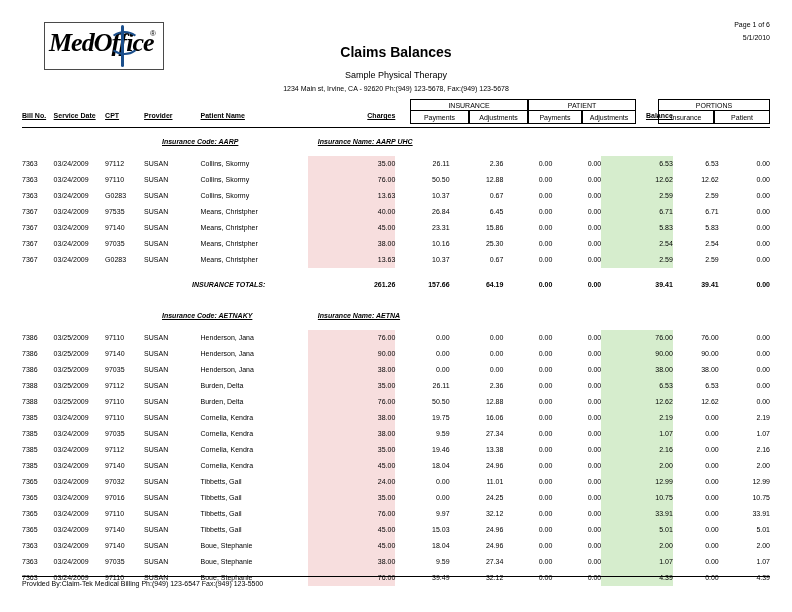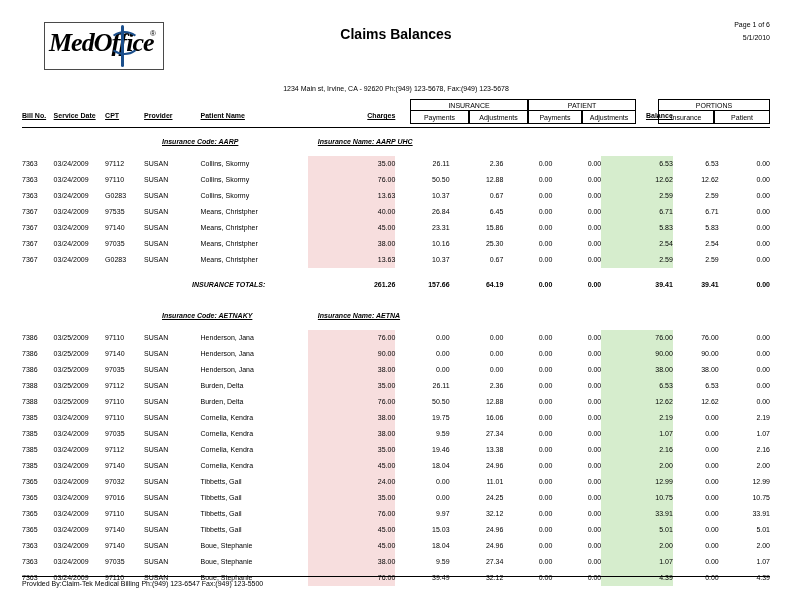--- a/index.html
+++ b/index.html
@@ -79,21 +79,21 @@
     top: 6px;
     width: 27px;
     height: 20px;
     border: 2px solid #1b4f8c;
     border-radius: 50%;
     border-left-color: transparent;
     border-right-color: transparent;
   }
   .title {
     position: absolute;
-    top: 26px;
+    top: 44px;
     left: 0;
     width: 792px;
     text-align: center;
     font-size: 14px;
     font-weight: bold;
   }
   .subtitle {
     position: absolute;
     top: 70px;
     left: 0;
@@ -203,20 +203,21 @@
     <div>5/1/2010</div>
   </div>
 
   <div class="logo">
     <span class="logo-text">MedOffice</span>
     <span class="logo-cad"></span>
     <span class="logo-reg">®</span>
   </div>
 
   <div class="title">Claims Balances</div>
+  <div class="subtitle">Sample Physical Therapy</div>
   <div class="address">1234 Main st, Irvine, CA - 92620    Ph:(949) 123-5678, Fax:(949) 123-5678</div>
 
   <div class="grp" style="left:410px; top:99px; width:118px;">INSURANCE</div>
   <div class="grp" style="left:528px; top:99px; width:108px;">PATIENT</div>
   <div class="grp" style="left:658px; top:99px; width:112px;">PORTIONS</div>
 
   <div class="grp-sub" style="left:410px; top:111px; width:59px;">Payments</div>
   <div class="grp-sub" style="left:469px; top:111px; width:59px;">Adjustments</div>
   <div class="grp-sub" style="left:528px; top:111px; width:54px;">Payments</div>
   <div class="grp-sub" style="left:582px; top:111px; width:54px;">Adjustments</div>

